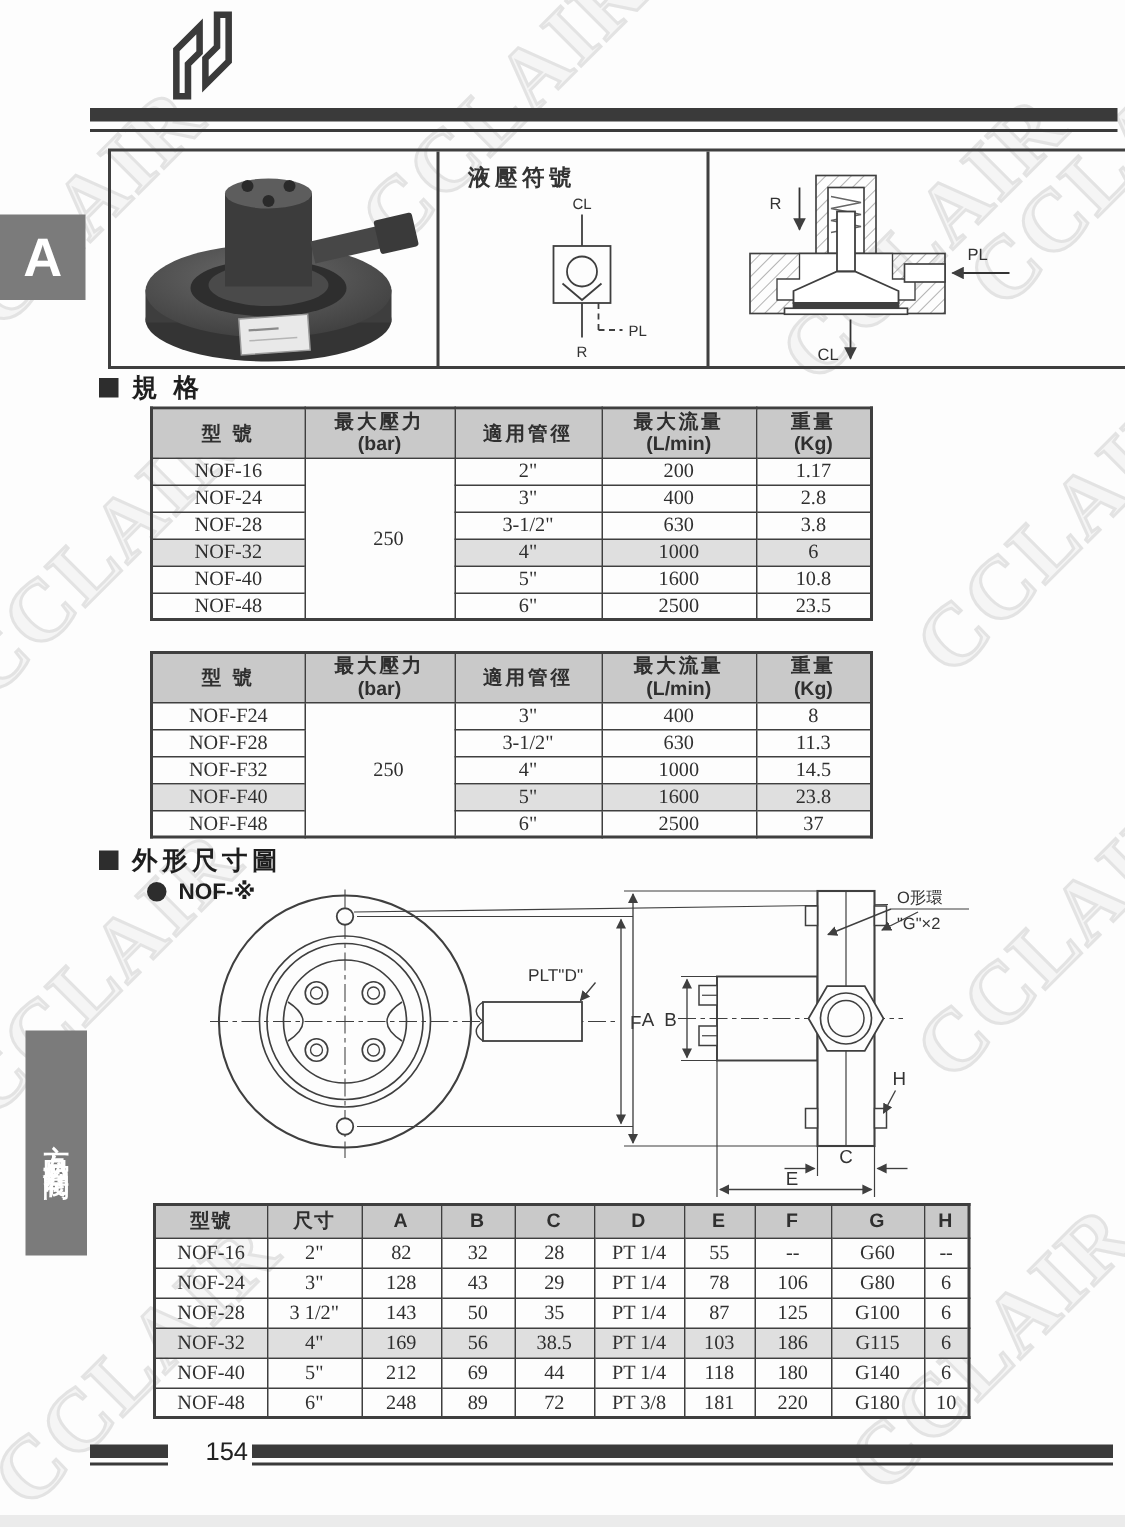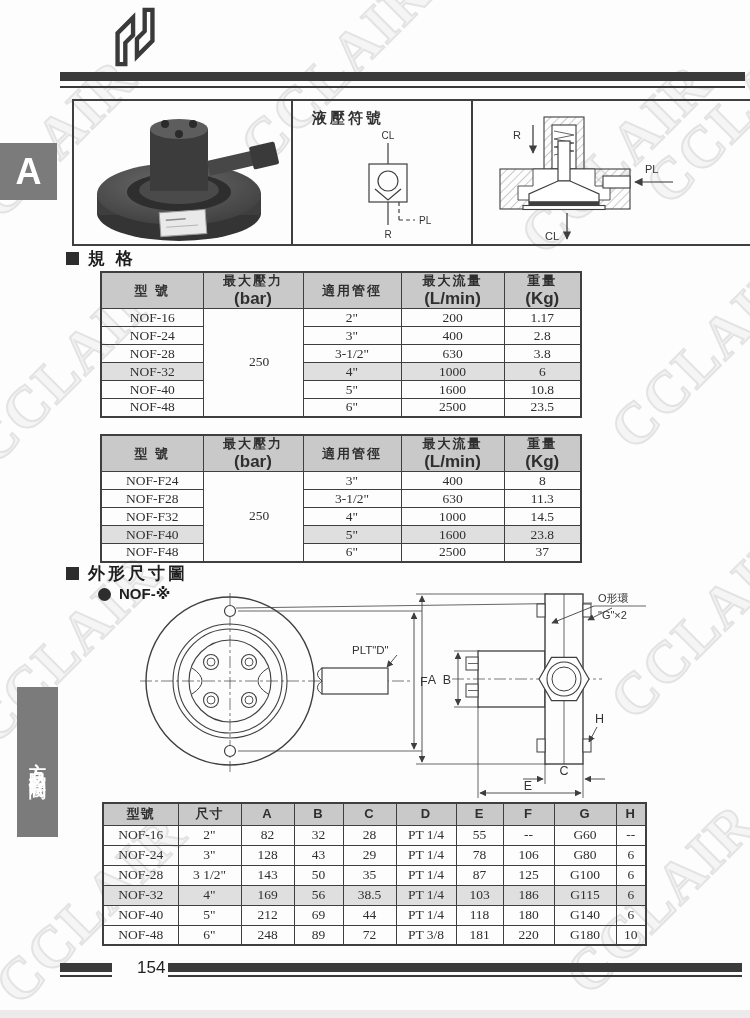--- a/index.html
+++ b/index.html
@@ -44,21 +44,21 @@
   .sec-heading .sq{width:13px;height:13px;background:#2d2d2d;display:inline-block;}
   .sub-heading{display:flex;align-items:center;gap:8px;font-size:15px;font-weight:bold;color:#1e1e1e;}
   .sub-heading .ci{width:13px;height:13px;border-radius:50%;background:#2d2d2d;display:inline-block;}
 
   
   table{position:absolute;border-collapse:collapse;table-layout:fixed;z-index:1;}
   th,td{border:1px solid #3f3f3f;text-align:center;vertical-align:middle;padding:0;overflow:hidden;}
   table{border:2px solid #3f3f3f;}
   th{background:#c9c9c9;font-weight:bold;}
   .h-main{display:block;font-size:13px;line-height:1.2;letter-spacing:2px;}
-  .h-sub{display:block;font-size:17px;line-height:1.15;letter-spacing:0;}
+  .h-sub{display:block;font-size:13px;line-height:1.15;letter-spacing:0;}
   td{font-family:"Liberation Serif","DejaVu Serif",serif;font-size:13.5px;background:transparent;}
   tr.shaded td{background:#dfdfdf;}
   td.merge-cell{background:#fdfdfd;padding-left:12px;}
   .spec-t thead tr{height:33px;}
   .spec-t tbody tr{height:18px;}
   .dim-t thead tr{height:22px;}
   .dim-t tbody tr{height:20px;}
   .dim-t .h-main{letter-spacing:1px;}
 
   

